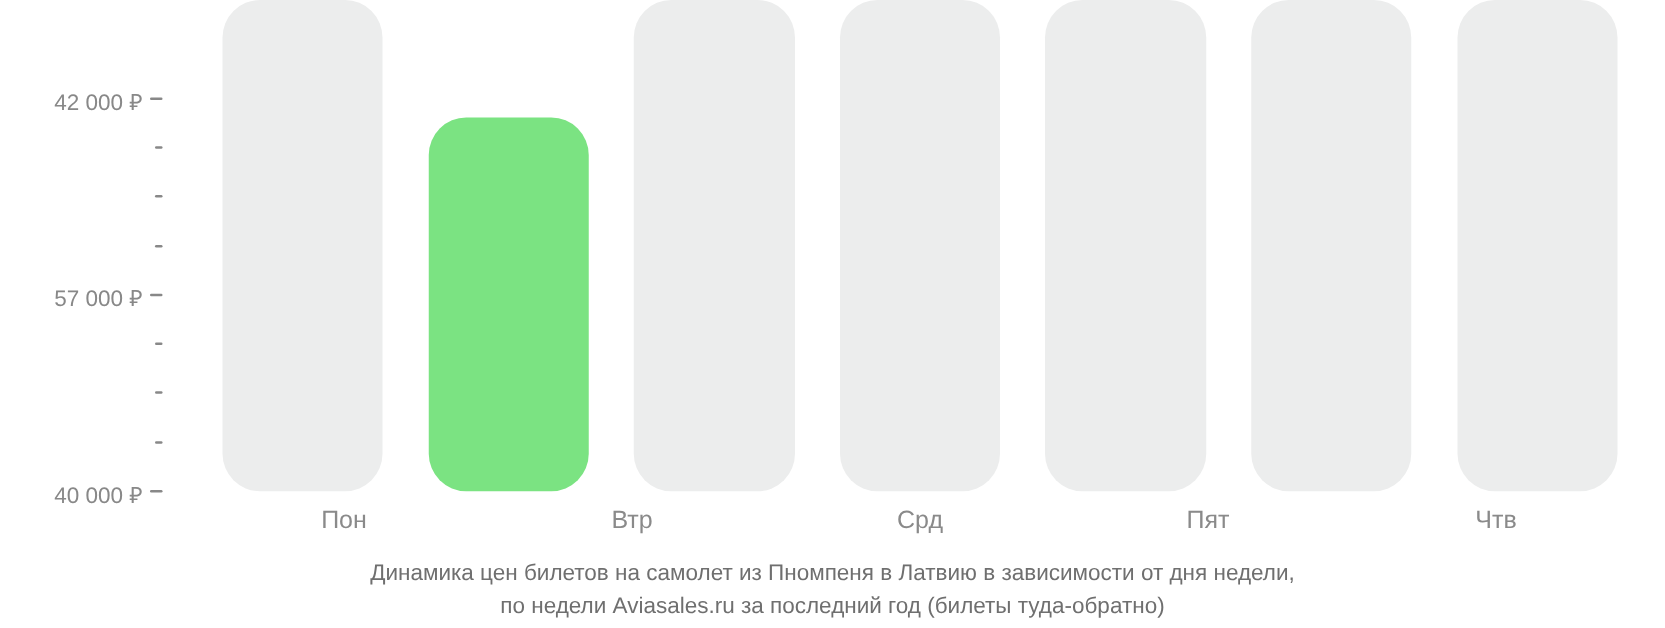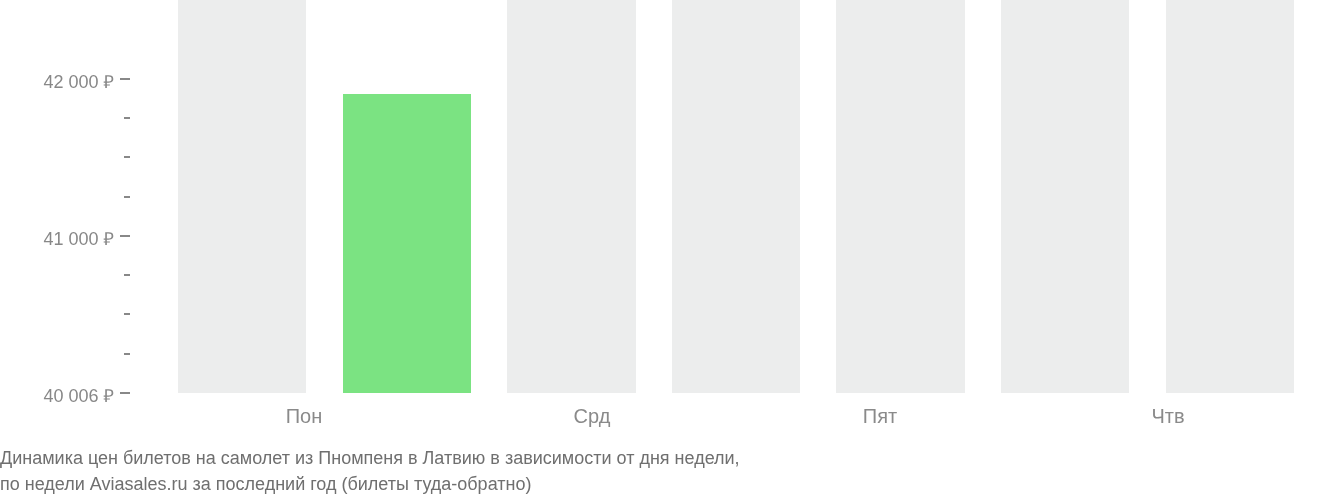--- a/index.html
+++ b/index.html
@@ -1,15 +1,15 @@
 <!DOCTYPE html>
 <html><head>
 <meta charset="utf-8">
 <style>
-  * { box-sizing: border-box; margin: 0; padding: 0; }
+  * { box-sizing: border-box; margin: 0; padding: 0; border-radius: 30px; }
   body {
     width: 1332px;
     height: 502px;
     font-family: Arial, Helvetica, sans-serif;
     background: #ffffff;
     color: #444;
     position: relative;
     overflow: hidden;
   }
   .chart-wrap {
@@ -84,20 +84,21 @@
   .x-label {
     flex: 1 1 0;
     text-align: center;
     font-size: 20px;
     color: #8a8a8a;
   }
   .caption {
     position: absolute;
     left: 0; right: 0;
     top: 445px;
+    text-align: center;
     font-size: 18px;
     line-height: 26px;
     color: #6f6f6f;
   }
 </style>
 </head>
 <body>
 
 <div class="chart-wrap">
   <div class="plot">
@@ -123,25 +124,25 @@
         <div class="bar-slot">
           <div class="bar" style="height: 100%;"></div>
         </div>
       </div>
   <div class="axis-tick" style="top: 20%;">
         <div class="tick-mark"></div>
         <div class="tick-label">42 000 ₽</div>
       </div>
       <div class="axis-tick" style="top: 60%;">
         <div class="tick-mark"></div>
-        <div class="tick-label">41 000 ₽</div>
+        <div class="tick-label">57 000 ₽</div>
       </div>
       <div class="axis-tick" style="top: 100%;">
         <div class="tick-mark"></div>
-        <div class="tick-label">40 006 ₽</div>
+        <div class="tick-label">40 000 ₽</div>
       </div>
       <div class="axis-tick" style="top: 30%;">
         <div class="tick-mark minor"></div>
       </div>
       <div class="axis-tick" style="top: 40%;">
         <div class="tick-mark minor"></div>
       </div>
       <div class="axis-tick" style="top: 50%;">
         <div class="tick-mark minor"></div>
       </div>
@@ -150,20 +151,21 @@
       </div>
       <div class="axis-tick" style="top: 80%;">
         <div class="tick-mark minor"></div>
       </div>
       <div class="axis-tick" style="top: 90%;">
         <div class="tick-mark minor"></div>
       </div>
     </div>
   <div class="x-labels" id="xlabels">
       <div class="x-label">Пон</div>
+      <div class="x-label">Втр</div>
       <div class="x-label">Срд</div>
       <div class="x-label">Пят</div>
       <div class="x-label">Чтв</div>
     </div>
   <div class="caption">
     <div>Динамика цен билетов на самолет из Пномпеня в Латвию в зависимости от дня недели,</div>
     <div>по недели Aviasales.ru за последний год (билеты туда-обратно)</div>
   </div>
 </div>
 

